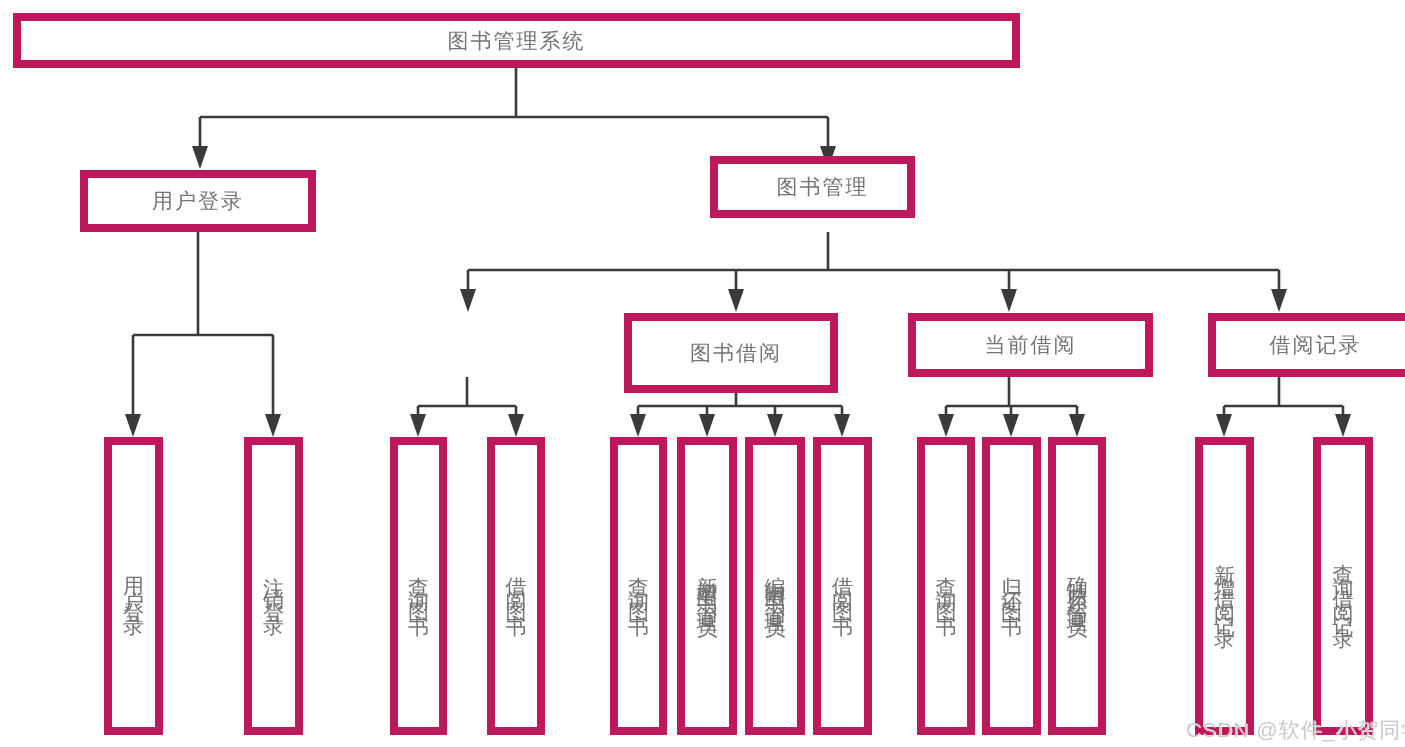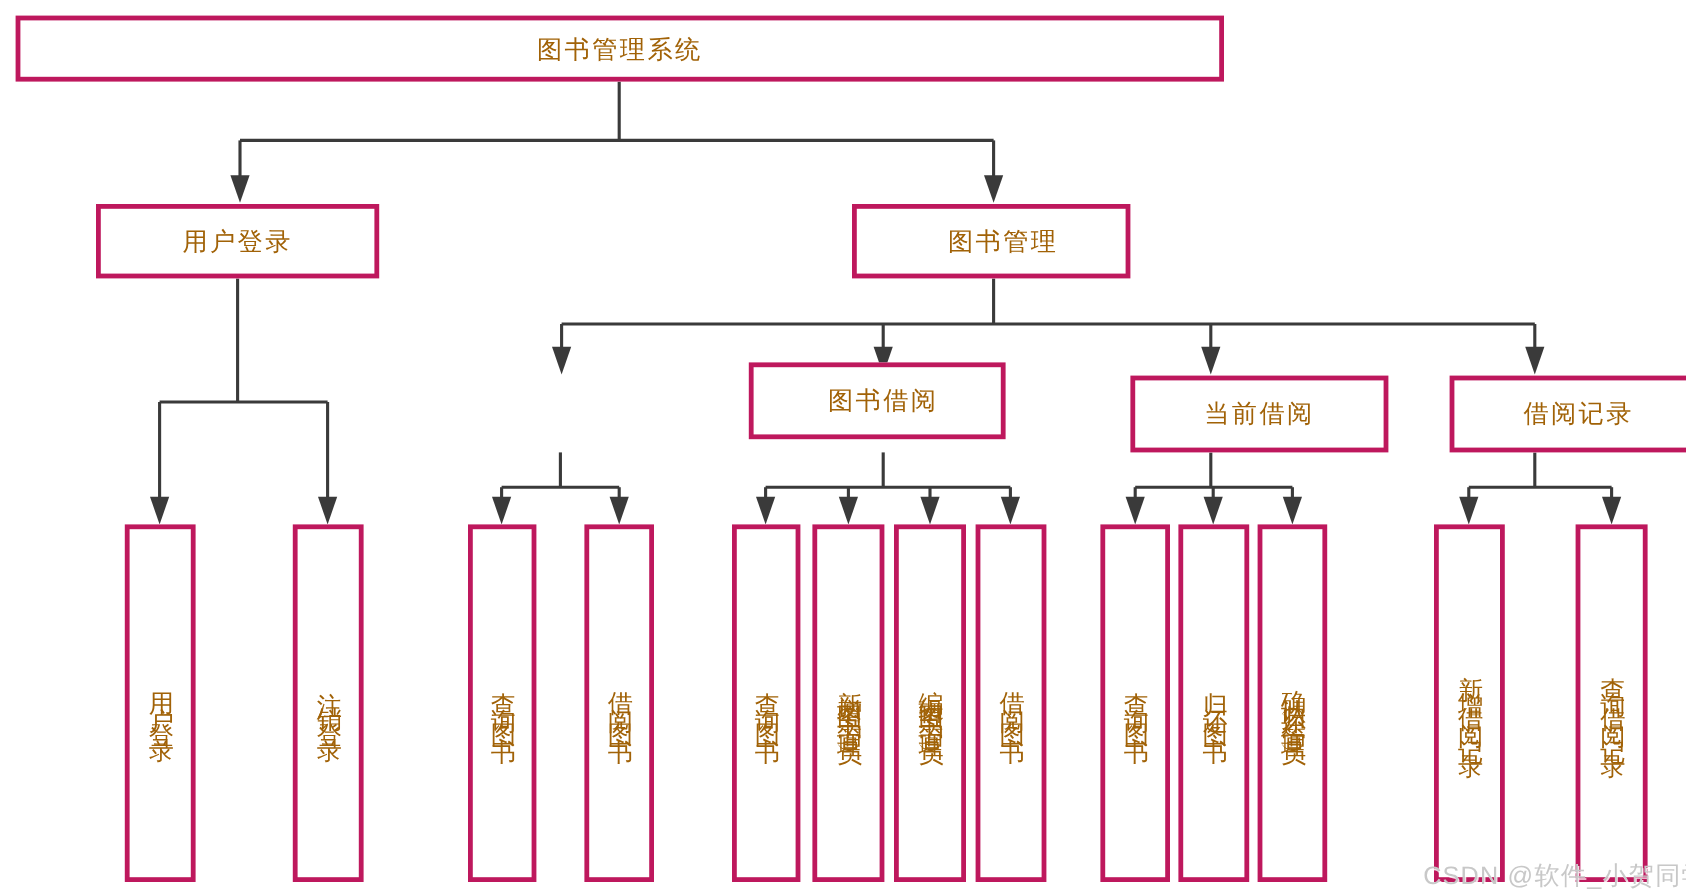--- a/index.html
+++ b/index.html
@@ -19,25 +19,25 @@
     position: absolute;
     left: 0; top: 0;
     width: 1405px;
     height: 747px;
     z-index: 1;
   }
   .box {
     position: absolute;
     box-sizing: border-box;
     background: #ffffff;
-    border: 4px solid #be185d;
+    border: 8px solid #be185d;
     display: flex;
     align-items: center;
     justify-content: center;
-    color: #a16207;
+    color: #737373;
     font-size: 21px;
     letter-spacing: 2px;
     z-index: 2;
     white-space: nowrap;
   }
   .leaf {
     writing-mode: vertical-rl;
     text-orientation: mixed;
     letter-spacing: 13px;
     white-space: normal;
@@ -125,24 +125,24 @@
       <path d="M1011,437 L1003,414 L1019,414 Z"></path>
       <path d="M1077,437 L1069,414 L1085,414 Z"></path>
       <path d="M1224,437 L1216,414 L1232,414 Z"></path>
       <path d="M1343,437 L1335,414 L1351,414 Z"></path>
     </g>
   </svg>
 
   <div class="box" style="left:13px; top:13px; width:1007px; height:55px;">图书管理系统</div>
 
   <div class="box" style="left:80px; top:170px; width:236px; height:62px;">用户登录</div>
-  <div class="box" style="left:710px; top:170px; width:232px; height:62px;padding-left:20px;">图书管理</div>
+  <div class="box" style="left:710px; top:156px; width:205px; height:62px;padding-left:20px;">图书管理</div>
 
-  <div class="box" style="left:624px; top:302px; width:214px; height:64px;padding-left:10px;">图书借阅</div>
-  <div class="box" style="left:942px; top:313px; width:215px; height:64px;">当前借阅</div>
+  <div class="box" style="left:624px; top:313px; width:214px; height:80px;padding-left:10px;">图书借阅</div>
+  <div class="box" style="left:908px; top:313px; width:245px; height:64px;">当前借阅</div>
   <div class="box" style="left:1208px; top:313px; width:215px; height:64px;">借阅记录</div>
 
   <div class="box leaf" style="left:104px; top:437px; width:59px; height:298px;">用户登录</div>
   <div class="box leaf" style="left:244px; top:437px; width:59px; height:298px;">注销登录</div>
 
   <div class="box leaf" style="left:390px; top:437px; width:57px; height:298px;">查询图书</div>
   <div class="box leaf" style="left:487px; top:437px; width:58px; height:298px;">借阅图书</div>
 
   <div class="box leaf" style="left:610px; top:437px; width:57px; height:298px;">查询图书</div>
   <div class="box leaf tight" style="left:677px; top:437px; width:60px; height:298px;">新增图书（管理员）</div>

